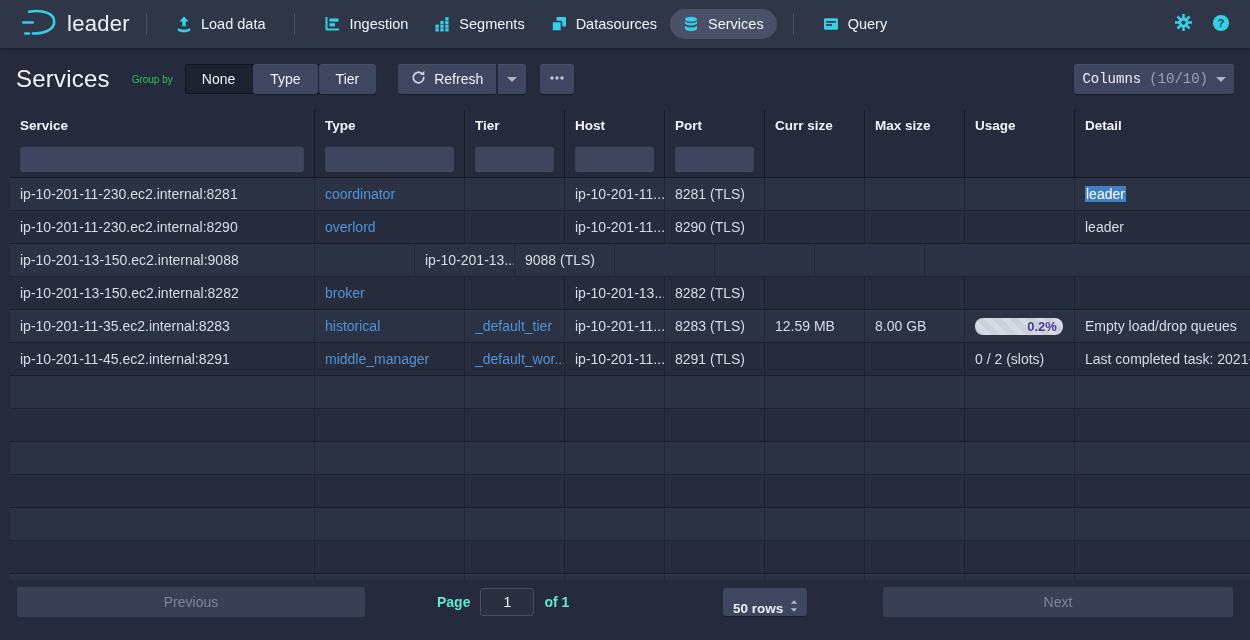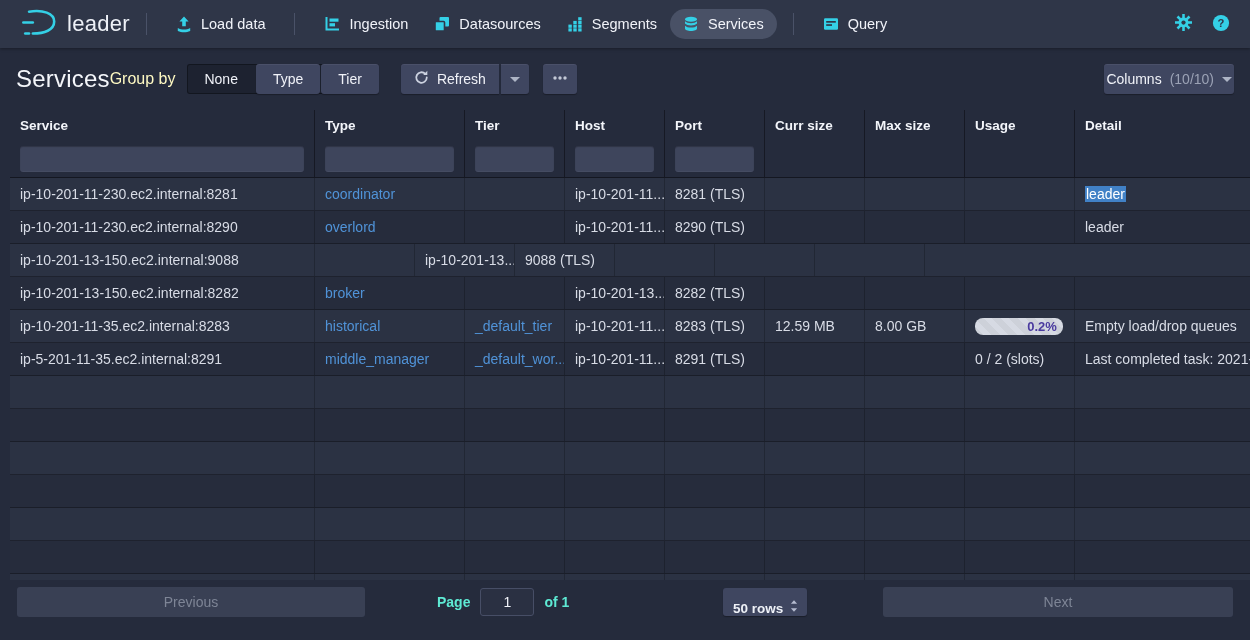--- a/index.html
+++ b/index.html
@@ -24,21 +24,21 @@
     display:flex; align-items:center; gap:9px; padding:7px 13px;
     border-radius:18px; cursor:pointer; color:#f1f3f9; font-size:14.5px;
   }
   .nav-item.active { background: rgba(150,162,192,.25); }
   .nav-item svg { display:block; }
   .nav-right { margin-left:auto; display:flex; align-items:center; gap:16px; }
   .icon-btn { background:none; border:none; cursor:pointer; padding:2px; display:flex; }
   
   .toolbar { height:62px; display:flex; align-items:center; padding:0 16px; }
   .page-title { font-size:24px; font-weight:500; color:#f4f6fa; letter-spacing:.2px; }
-  .groupby-label { font-size:16px; color:#fef9c3; }
+  .groupby-label { margin-left:22px; font-size:10px; color:#22c55e; }
   .seg { margin-left:12px; display:flex; background:#1d2230; border-radius:3px;
          box-shadow: inset 0 0 0 1px rgba(0,0,0,.35); }
   .seg-btn {
     border:none; cursor:pointer; height:30px; padding:0 17px;
     font-size:14px; color:#f0f2f8; background:transparent; border-radius:3px;
     font-family:inherit;
   }
   .seg-btn.raised {
     background: var(--panel,#3f4660); margin:0 0 0 1px;
     box-shadow: 0 1px 1px rgba(0,0,0,.3), inset 0 1px 0 rgba(255,255,255,.06);
@@ -47,21 +47,21 @@
     border:none; cursor:pointer; height:30px; background:var(--panel,#3f4660);
     color:#f0f2f8; font-size:14px; border-radius:3px; display:flex;
     align-items:center; gap:8px; padding:0 12px; font-family:inherit;
     box-shadow: 0 1px 1px rgba(0,0,0,.3), inset 0 1px 0 rgba(255,255,255,.06);
   }
   .split { display:flex; margin-left:22px; gap:2px; }
   .split .refresh { border-radius:3px 0 0 3px; padding:0 13px; }
   .split .caret-btn { border-radius:0 3px 3px 0; padding:0 9px; }
   .caret { width:0; height:0; border-left:5px solid transparent; border-right:5px solid transparent; border-top:5px solid #aeb5c6; }
   .more-btn { margin-left:14px; padding:0 9px; }
-  .columns-btn { margin-left:auto; padding:0 2px; }
+  .columns-btn { margin-left:auto; padding:0 8px;font-family:Liberation Mono, monospace; }
   .muted { color:#9ba2b5; }
   
   .table { margin-left:10px; width:1240px; overflow:hidden; }
   .ttrack { width:1470px; }
   .tr, .thead, .tfilters { display:flex; }
   .thead { height:30px; align-items:center; }
   .tfilters { height:38px; border-bottom:1px solid rgba(0,0,0,.45); }
   .th, .tf, .td { flex:none; padding:0 10px; display:flex; align-items:center; overflow:hidden; white-space:nowrap; }
   .th { font-weight:700; font-size:13.5px; color:#f3f5fa; height:30px; }
   .c0{width:305px}.c1{width:150px}.c2{width:100px}.c3{width:100px}.c4{width:100px}
@@ -149,42 +149,42 @@
         <rect x="5.5" y="2.5" width="9" height="3.2"></rect>
         <rect x="5.5" y="7.2" width="5.5" height="3.2"></rect>
       </svg>
     </span>
     <span>Ingestion</span>
   </div>
 
   <div class="nav-item">
     <span>
       <svg width="16" height="16" viewBox="0 0 16 16" fill="#34d0e6">
-        <rect x="5.5" y="1" width="9.5" height="9.5" rx="1"></rect>
-        <rect x="1" y="5.5" width="9.5" height="9.5" rx="1" stroke="#2f3648" stroke-width="1.6"></rect>
-      </svg>
-    </span>
-    <span>Datasources</span>
-  </div>
-
-  <div class="nav-item">
-    <span>
-      <svg width="16" height="16" viewBox="0 0 16 16" fill="#34d0e6">
         <rect x="1.4" y="8.6" width="3.4" height="3.2"></rect>
           <rect x="1.4" y="12.3" width="3.4" height="3.2"></rect>
         <rect x="6.3" y="4.9" width="3.4" height="3.2"></rect>
           <rect x="6.3" y="8.6" width="3.4" height="3.2"></rect>
           <rect x="6.3" y="12.3" width="3.4" height="3.2"></rect>
         <rect x="11.2" y="1.2" width="3.4" height="3.2"></rect>
           <rect x="11.2" y="4.9" width="3.4" height="3.2"></rect>
           <rect x="11.2" y="8.6" width="3.4" height="3.2"></rect>
           <rect x="11.2" y="12.3" width="3.4" height="3.2"></rect>
       </svg>
     </span>
     <span>Segments</span>
+  </div>
+
+  <div class="nav-item">
+    <span>
+      <svg width="16" height="16" viewBox="0 0 16 16" fill="#34d0e6">
+        <rect x="5.5" y="1" width="9.5" height="9.5" rx="1"></rect>
+        <rect x="1" y="5.5" width="9.5" height="9.5" rx="1" stroke="#2f3648" stroke-width="1.6"></rect>
+      </svg>
+    </span>
+    <span>Datasources</span>
   </div>
 
   <div class="nav-item active">
     <span>
       <svg width="16" height="16" viewBox="0 0 16 16" fill="#34d0e6">
         <ellipse cx="8" cy="3.2" rx="6" ry="2.5"></ellipse>
         <path d="M2 5.3c1.2 1.2 3.4 1.9 6 1.9s4.8-.7 6-1.9v2.3c-1.2 1.2-3.4 1.9-6 1.9S3.2 8.8 2 7.6z"></path>
         <path d="M2 9.7c1.2 1.2 3.4 1.9 6 1.9s4.8-.7 6-1.9v2.7c0 1.4-2.7 2.5-6 2.5s-6-1.1-6-2.5z"></path>
       </svg>
     </span>
@@ -371,21 +371,21 @@
           <div class="td c5">12.59 MB</div>
           <div class="td c6">8.00 GB</div>
           <div class="td c7">
             <div class="progress">
               <span>0.2%</span>
             </div>
           </div>
           <div class="td c8">Empty load/drop queues</div>
         </div>
         <div class="tr">
-          <div class="td c0">ip-5-201-11-35.ec2.internal:8291</div>
+          <div class="td c0">ip-10-201-11-45.ec2.internal:8291</div>
           <div class="td c1">
             <span class="link">middle_manager</span>
           </div>
           <div class="td c2">
             <span class="link">_default_wor...</span>
           </div>
           <div class="td c3">ip-10-201-11...</div>
           <div class="td c4">8291 (TLS)</div>
           <div class="td c5"></div>
           <div class="td c6"></div>

